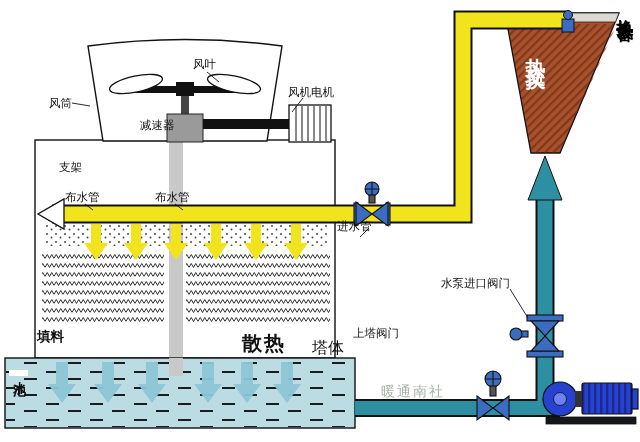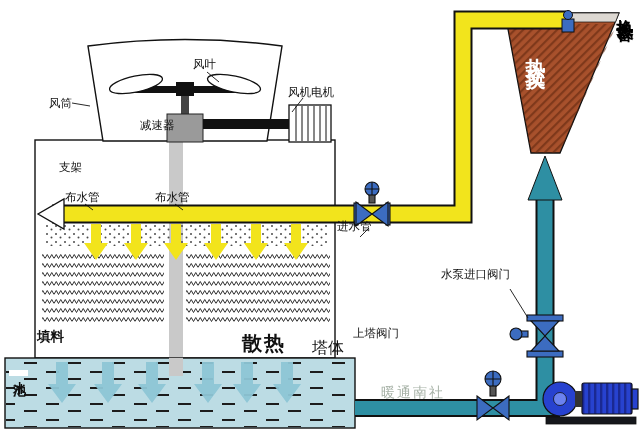--- a/index.html
+++ b/index.html
@@ -1,17 +1,17 @@
 <!DOCTYPE html>
 <html><head>
 <meta charset="utf-8">
 <style>
   html,body{margin:0;padding:0;background:#fff;}
   .stage{position:relative;width:640px;height:442px;background:#ffffff;overflow:hidden;
-         font-family:Liberation Sans, sans-serif;}
+         font-family:Liberation Serif, serif;}
   .stage svg{position:absolute;left:0;top:0;}
   .lbl{position:absolute;color:#101010;font-size:11.5px;line-height:1.15;white-space:nowrap;}
   .b{font-weight:700;}
   .vert{writing-mode:vertical-rl;text-orientation:upright;}
   .lbl-fill{font-size:13.5px;}
   .lbl-sanre{font-size:20px;letter-spacing:2px;}
   .lbl-tati{font-size:16px;}
   .lbl-pool{font-size:13px;background:#ffffff;padding:1px 2px;letter-spacing:2px;}
   .lbl-hx{font-size:20px;color:#ffffff;letter-spacing:6px;}
   .lbl-hxeq{font-size:17px;letter-spacing:2px;color:#000;}
@@ -170,18 +170,18 @@
 <div class="lbl" style="left:288px;top:86px">风机电机</div>
 <div class="lbl" style="left:59px;top:161px">支架</div>
 <div class="lbl" style="left:65px;top:191px">布水管</div>
 <div class="lbl" style="left:155px;top:191px">布水管</div>
 <div class="lbl" style="left:337px;top:220px">进水管</div>
 <div class="lbl b lbl-fill" style="left:37px;top:329px">填料</div>
 <div class="lbl b lbl-sanre" style="left:242px;top:332px">散热</div>
 <div class="lbl lbl-tati" style="left:312px;top:339px">塔体</div>
 <div class="lbl b vert lbl-pool" style="left:9px;top:370px">水池</div>
 <div class="lbl" style="left:353px;top:327px">上塔阀门</div>
-<div class="lbl" style="left:441px;top:268px">水泵进口阀门</div>
+<div class="lbl" style="left:441px;top:277px">水泵进口阀门</div>
 <div class="lbl b vert lbl-hx" style="left:524px;top:42px">热交换</div>
 <div class="lbl b vert lbl-hxeq" style="left:615px;top:5px">换热设备</div>
 <div class="lbl wm1" style="left:363px;top:384px">暖通南社</div>
 
 </div>
 
 </body></html>

